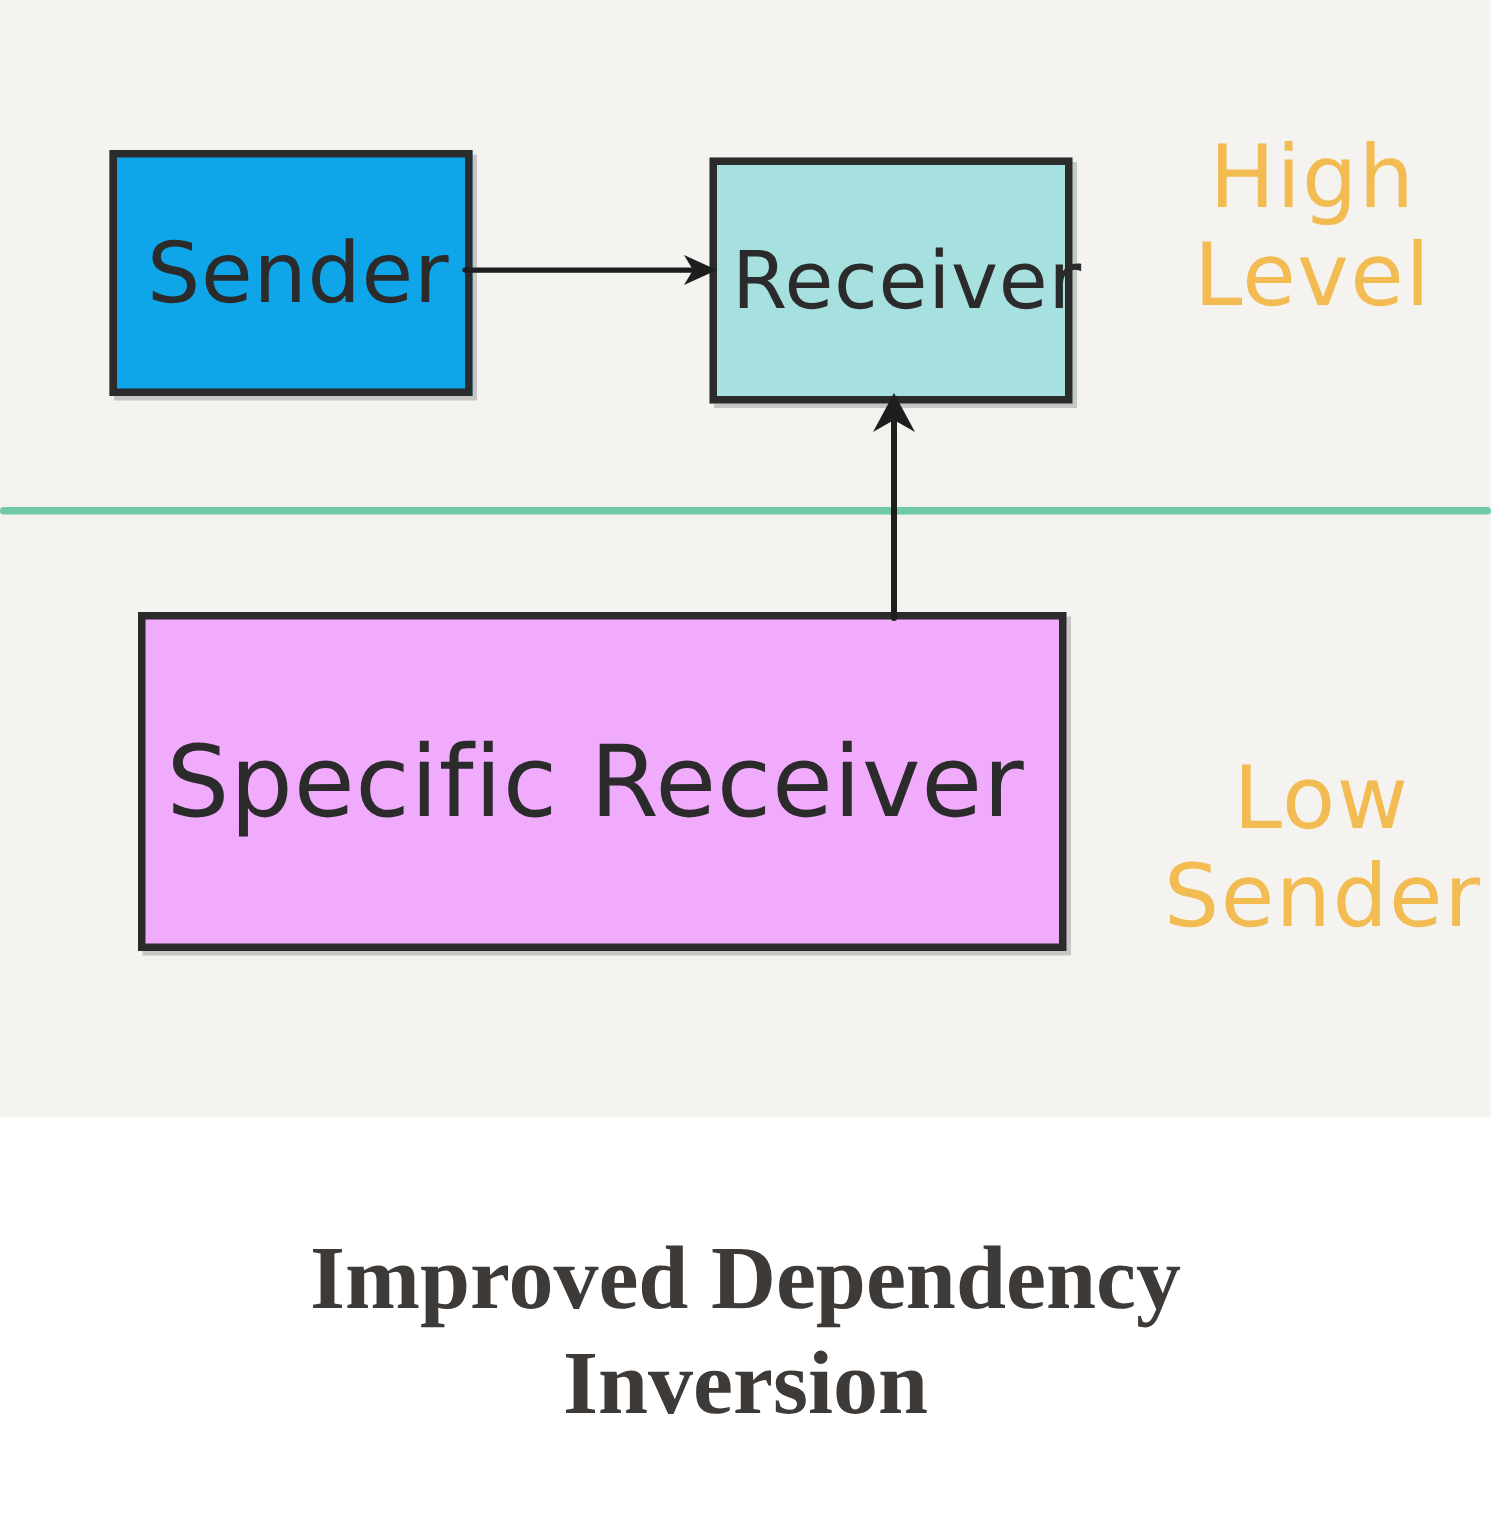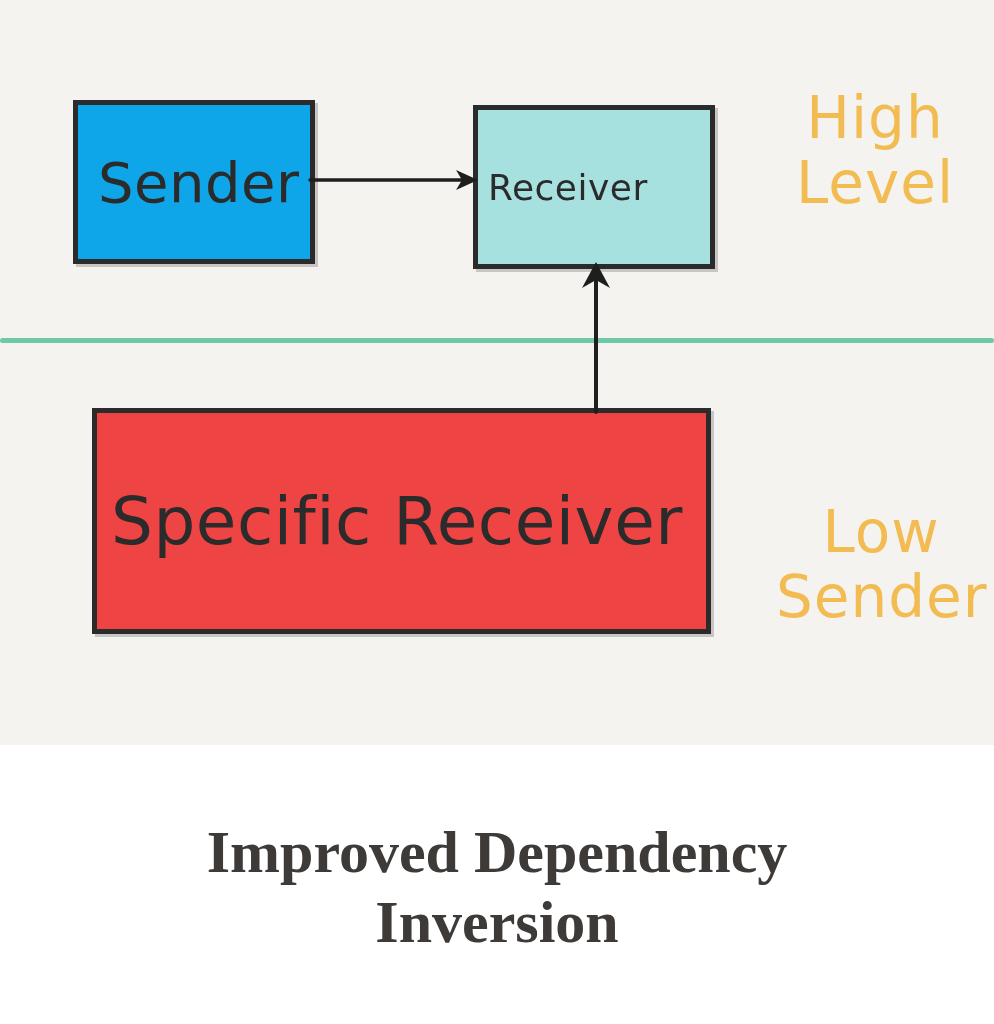--- a/index.html
+++ b/index.html
@@ -74,29 +74,29 @@
 
   
   #node-receiver {
     left: 473px;
     top: 105px;
     width: 242px;
     height: 164px;
     background: #A6E0DF;
     padding-left: 10px;
   }
-  #node-receiver .node-label { font-size: 36px; }
+  #node-receiver .node-label { font-size: 53px; }
 
   
   #node-specific-receiver {
     left: 92px;
     top: 408px;
     width: 619px;
     height: 226px;
-    background: #ef4444;
+    background: #f0abfc;
     padding-left: 14px;
   }
   #node-specific-receiver .node-label { font-size: 66px; }
 
   
   .arrow-svg {
     position: absolute;
     overflow: visible;
   }
   #arrow-sender-to-receiver { left: 310px; top: 160px; }

